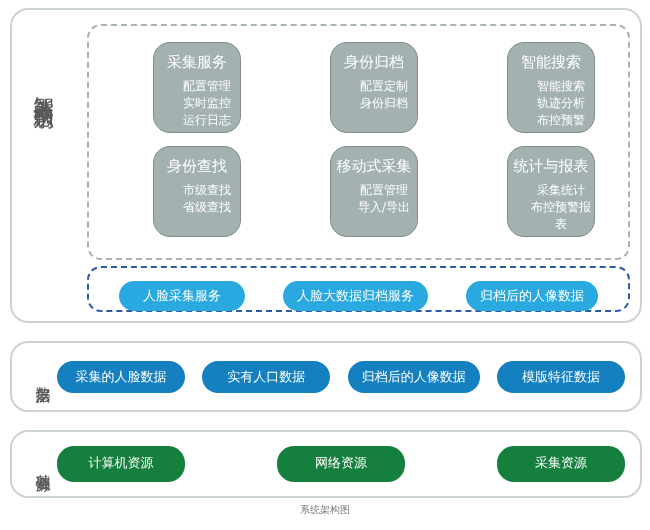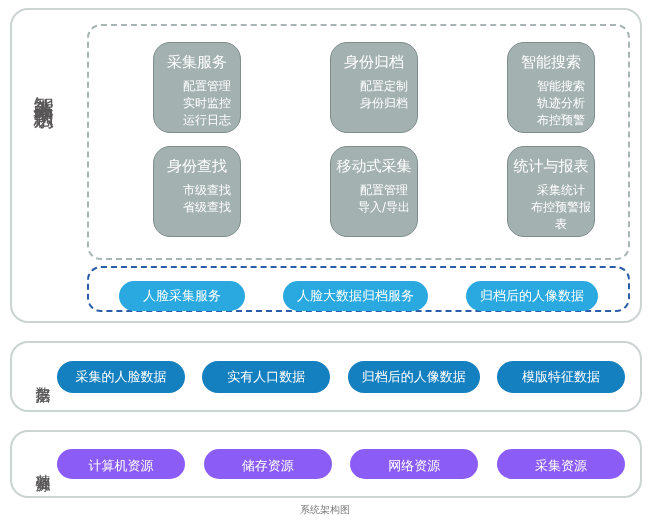--- a/index.html
+++ b/index.html
@@ -115,21 +115,21 @@
   }
   .pill.service {
     background: #29a9e0;
     height: 30px;
     line-height: 30px;
     border-radius: 15px;
     min-width: 126px;
     margin-top: 13px;
   }
   .pill.data  { background: #1580c0; }
-  .pill.infra { background: #8b5cf6; height: 30px; line-height: 34px; border-radius: 17px; }
+  .pill.infra { background: #15803d; height: 36px; line-height: 34px; border-radius: 17px; }
 
   .pill-row {
     position: absolute;
     left: 45px; right: 15px;
     top: 50%;
     transform: translateY(-50%);
     display: flex;
     justify-content: space-between;
     align-items: flex-start;
   }
@@ -211,21 +211,20 @@
       <div class="pill data">实有人口数据</div>
       <div class="pill data">归档后的人像数据</div>
       <div class="pill data">模版特征数据</div>
     </div>
   </section>
 
   <section class="panel panel-infra">
     <div class="v-title small">基础资源</div>
     <div class="pill-row">
       <div class="pill infra">计算机资源</div>
-      <div class="pill infra">储存资源</div>
       <div class="pill infra">网络资源</div>
       <div class="pill infra">采集资源</div>
     </div>
   </section>
 
   <div class="caption">系统架构图</div>
 
 </div>
 
 </body></html>

